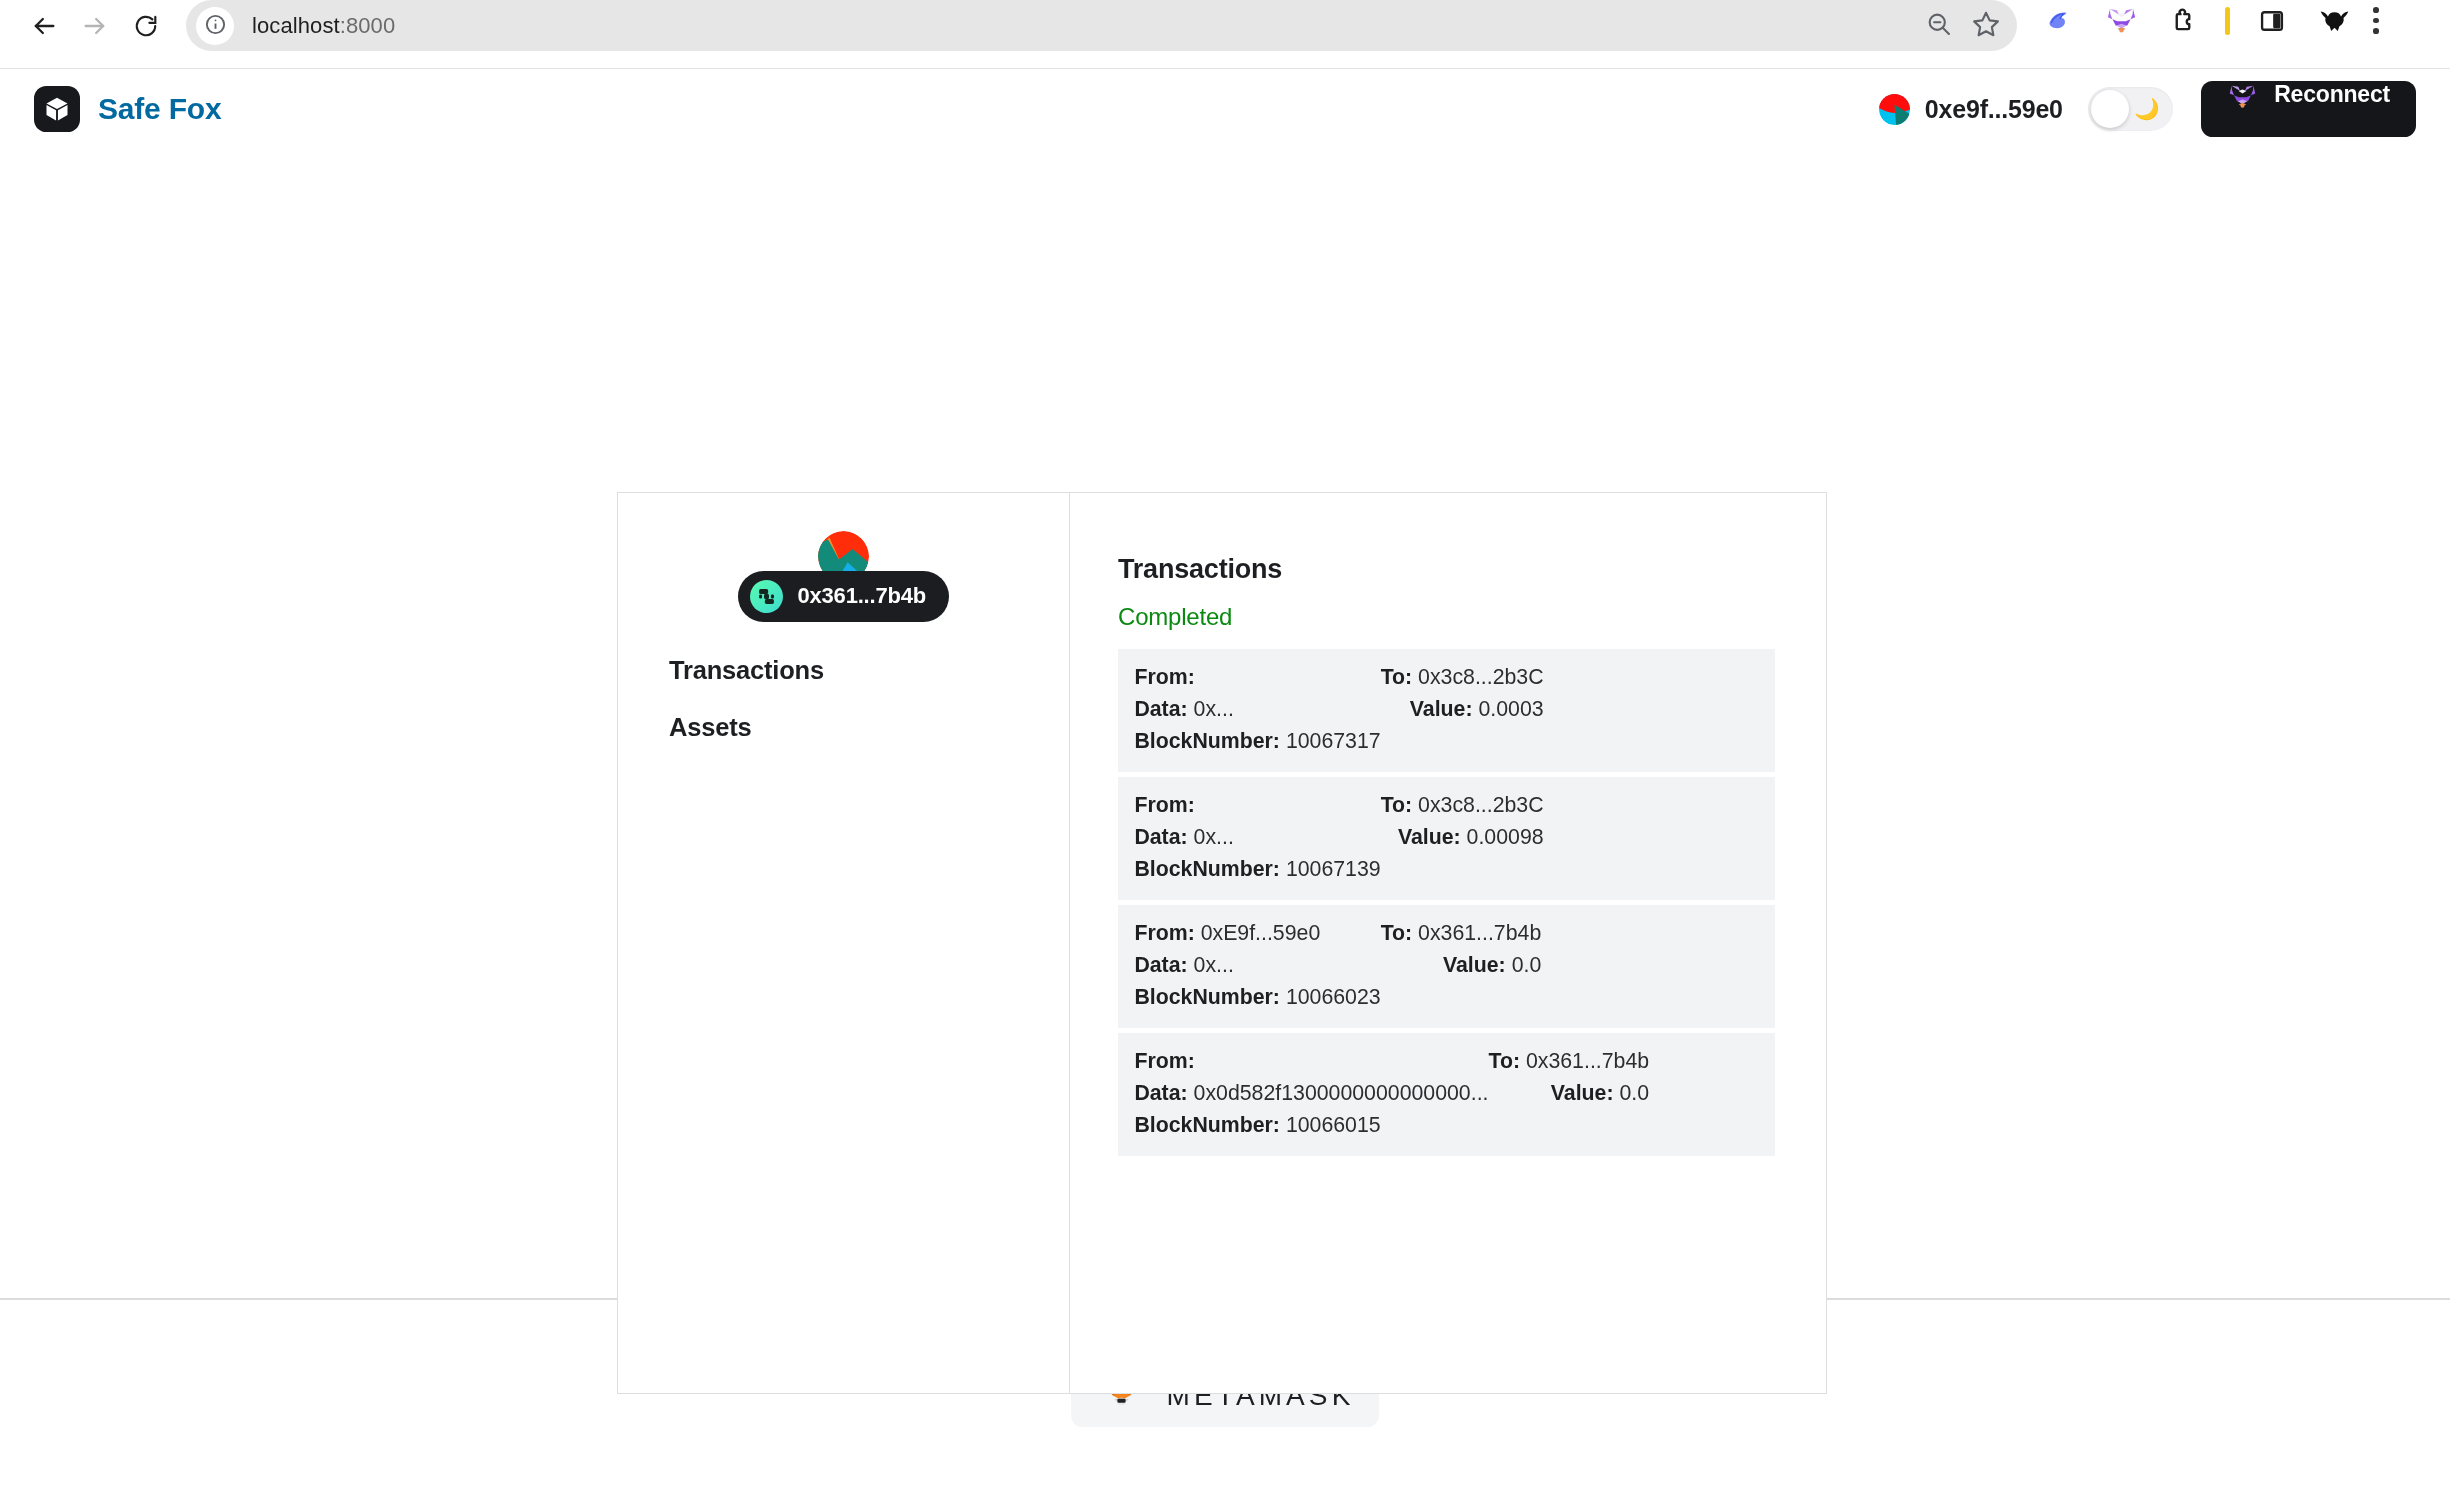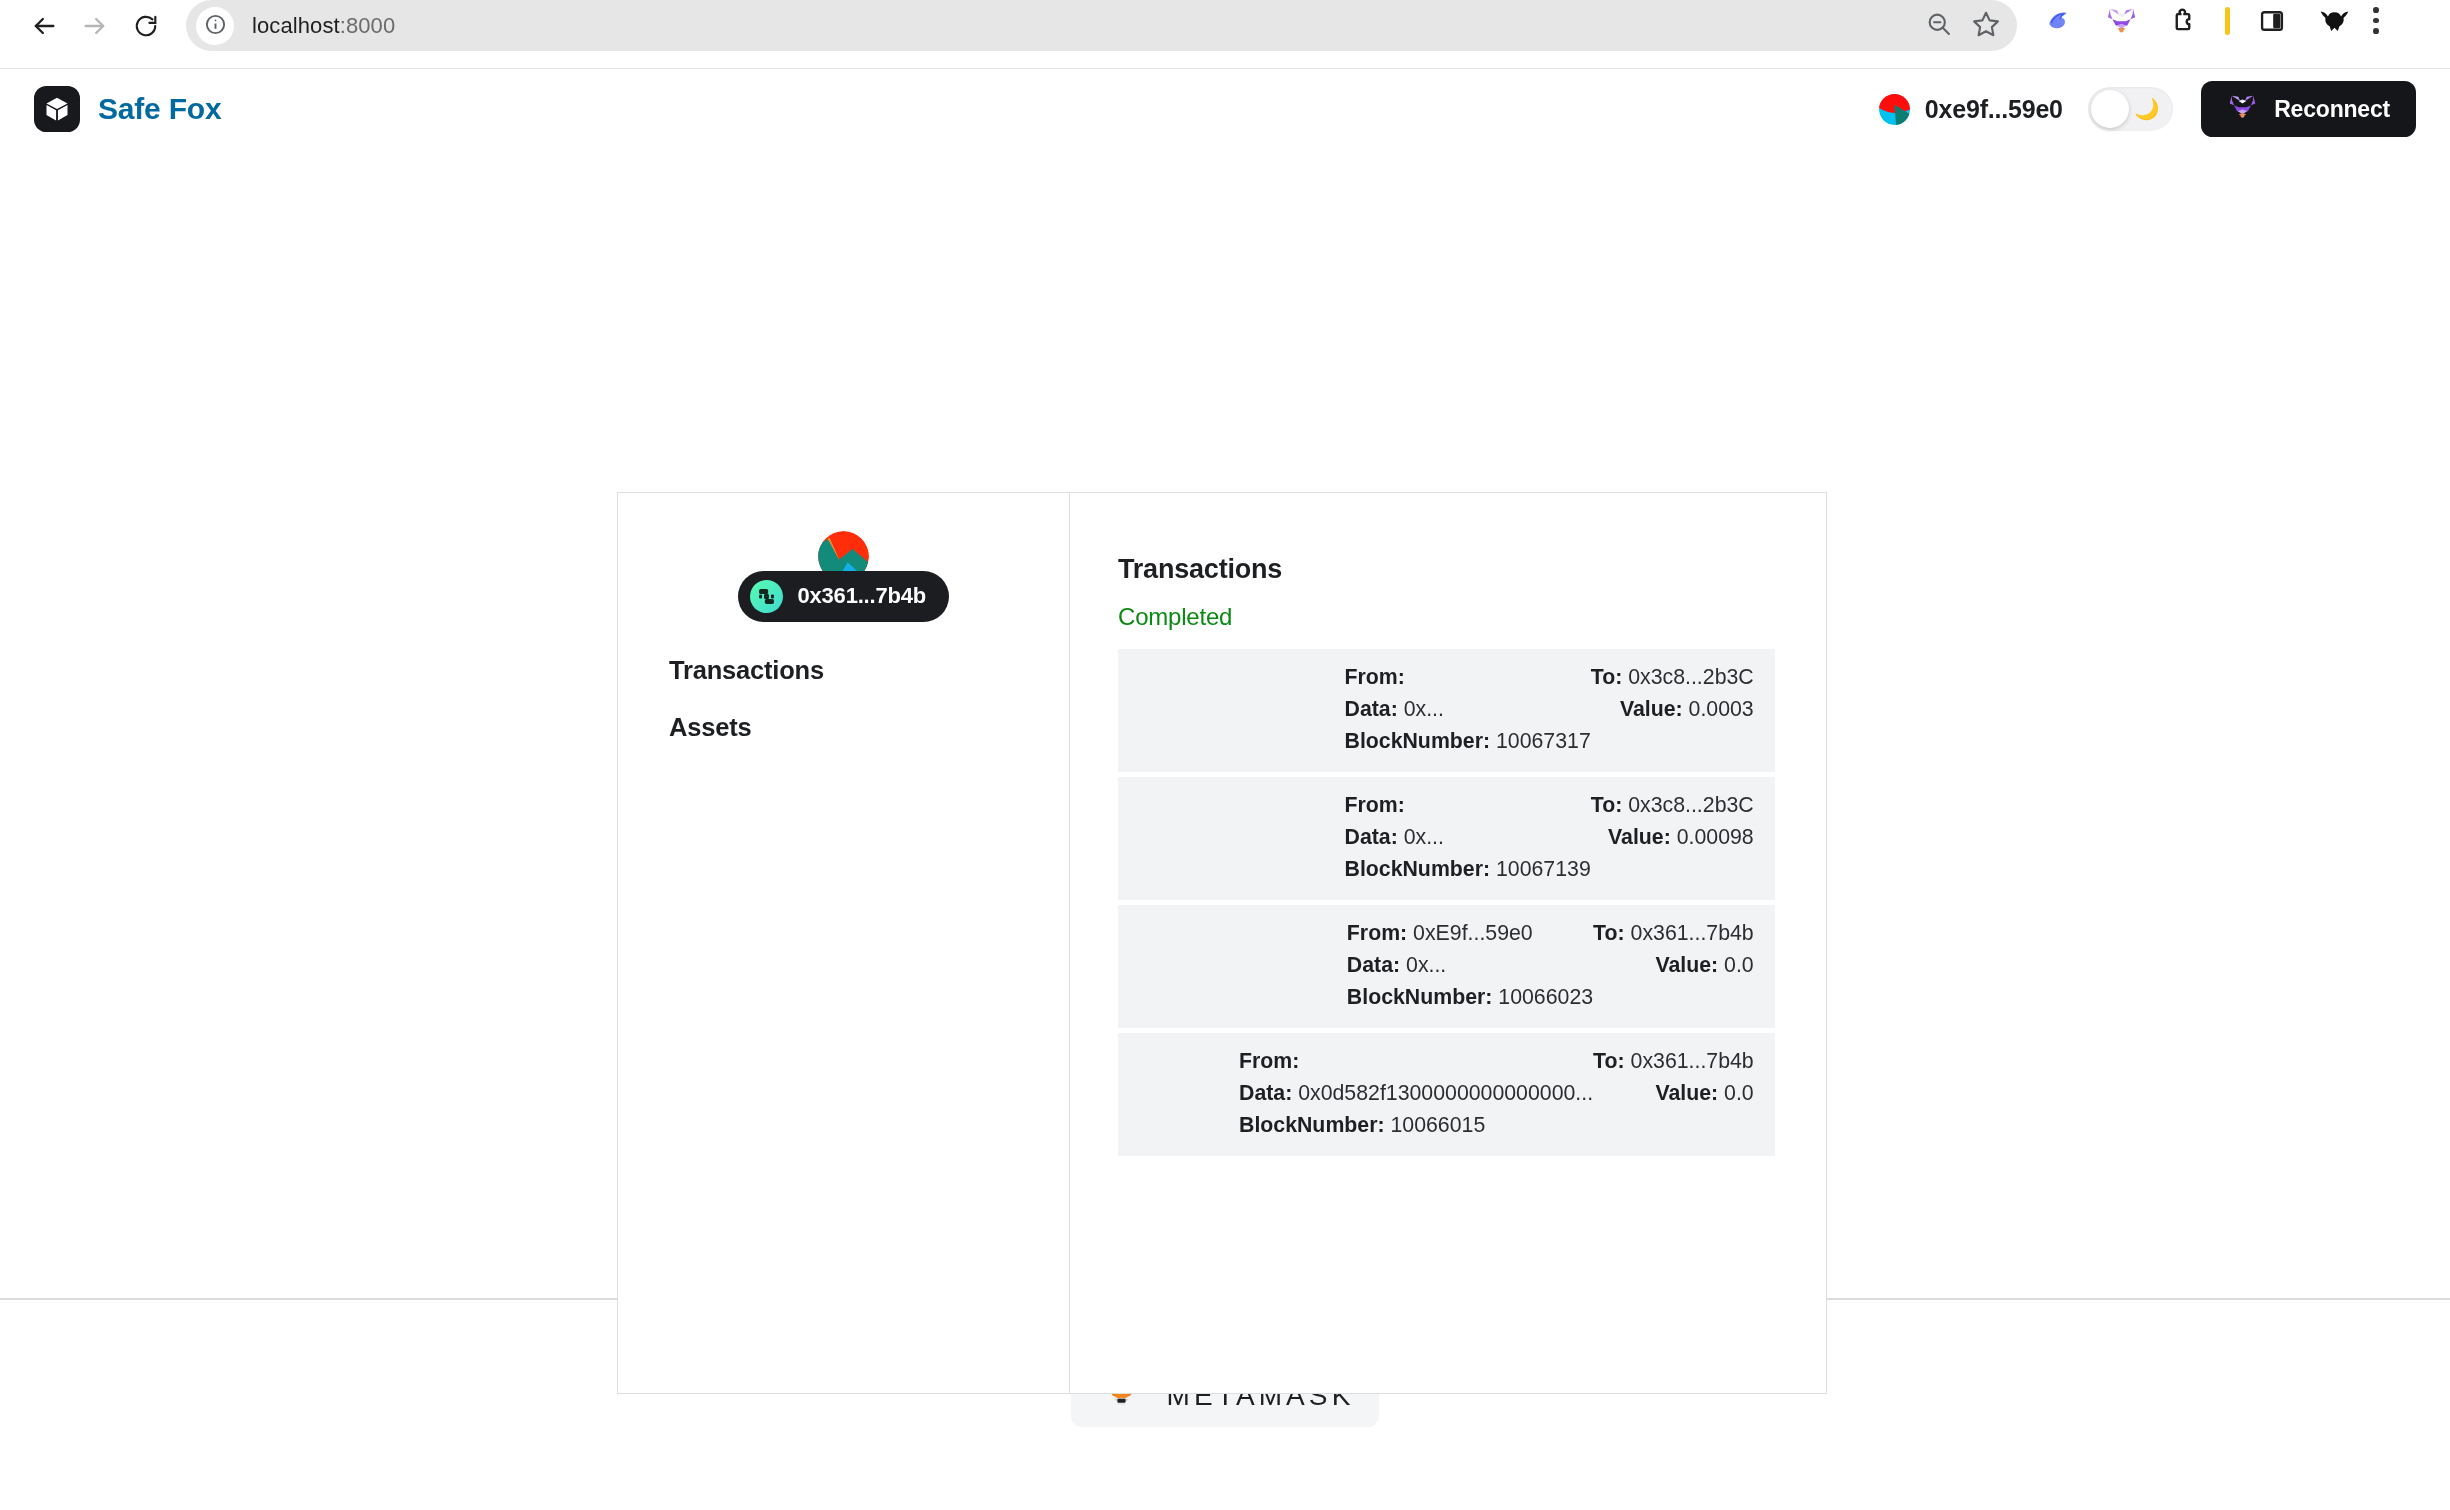--- a/index.html
+++ b/index.html
@@ -142,21 +142,21 @@
     flex: 0 0 auto;
   }
   .toggle-moon { font-size: 20.5px; margin-left: 5.7px; line-height: 1; }
   .reconnect-btn {
     background: #151619;
     color: #fff;
     border: none;
     border-radius: 11.5px;
     height: 56px;
     padding: 0 26px;
-    display: flex; align-items: center; gap: 16.4px;
+    display: flex; align-items: flex-start; gap: 16.4px;
     font-size: 23px; font-weight: bold;
     cursor: pointer;
     letter-spacing: -0.2px;
   }
 
   
   .main-area {
     height: 1149px;
     position: relative;
     background: #fff;
@@ -243,21 +243,21 @@
     margin-top: 18px;
     margin-bottom: 18px;
     font-size: 24px; font-weight: normal;
     letter-spacing: -0.2px;
   }
   .tx-list { display: flex; flex-direction: column; gap: 5px; }
   .tx-row {
     background: #f2f3f5;
     padding: 16.4px 21.3px 18px 16.4px;
     display: flex;
-    justify-content: flex-end;
+    justify-content: flex-start;
     cursor: pointer;
   }
   .tx-col-left, .tx-col-right { display: flex; flex-direction: column; gap: 6.6px; }
   .tx-col-right { text-align: right; align-items: flex-end; }
   .tx-line {
     font-size: 21.3px;
     color: #1d1f22;
     line-height: 1.18;
     white-space: nowrap;
   }

